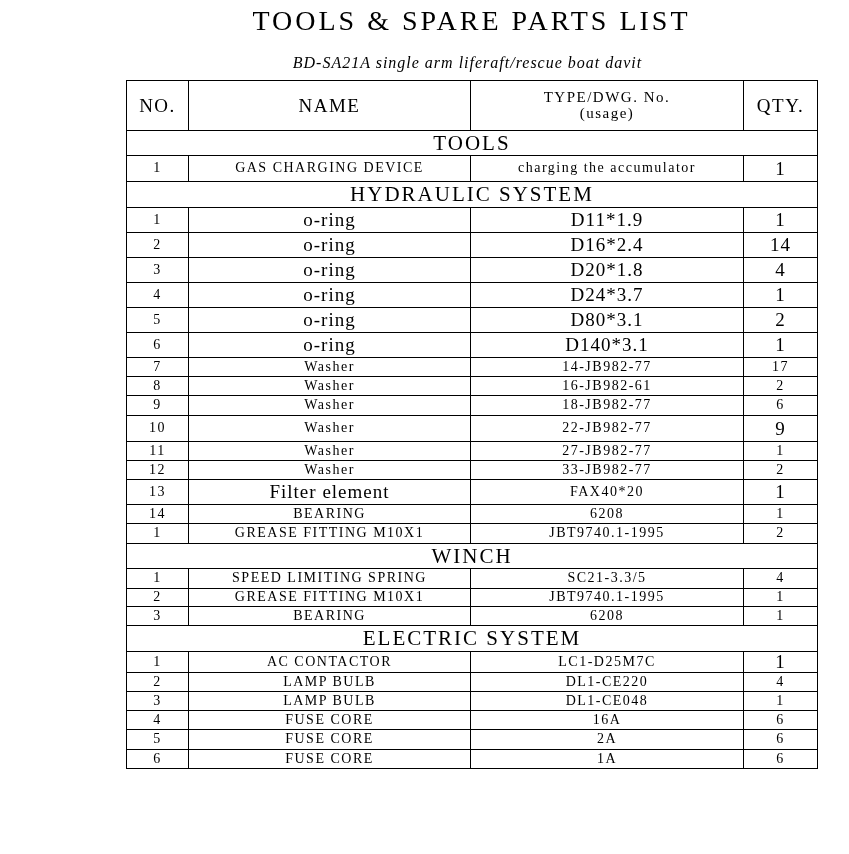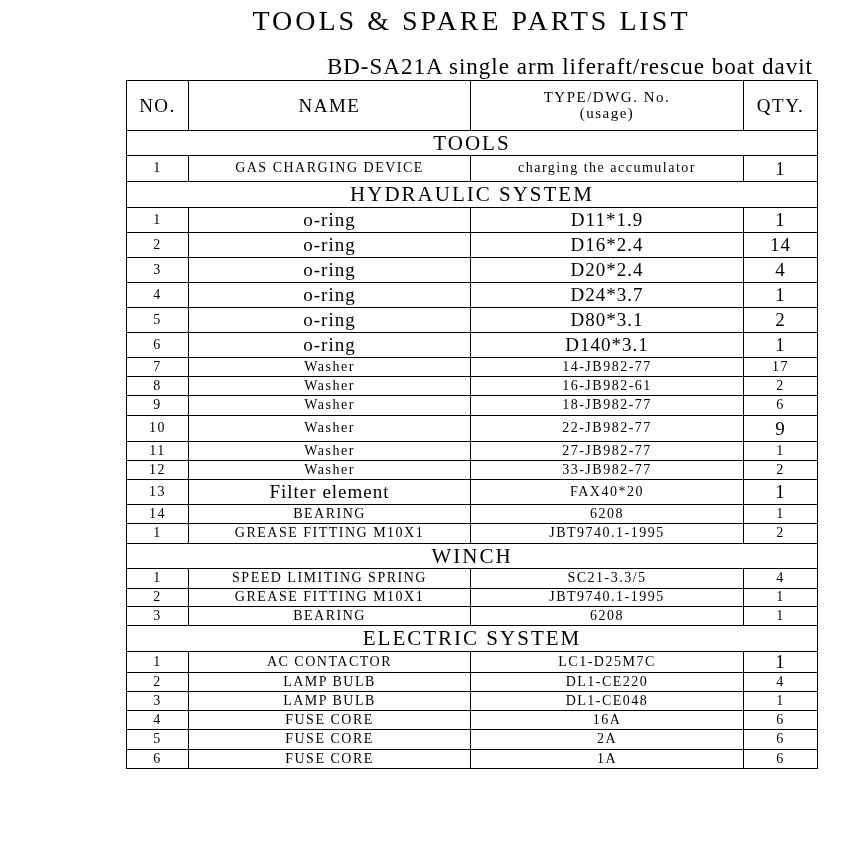--- a/index.html
+++ b/index.html
@@ -6,21 +6,21 @@
   .page {
     position:relative; width:849px; height:854px; background:#ffffff;
     font-family:"Liberation Serif", serif; color:#000000; overflow:hidden;
   }
   .doc-title {
     position:absolute; top:5px; left:126px; width:691px;
     text-align:center; font-size:28px; letter-spacing:3px; white-space:nowrap;
   }
   .doc-subtitle {
     position:absolute; top:54px; left:122px; width:691px;
-    text-align:right; font-size:23px; letter-spacing:1px; white-space:nowrap;
+    text-align:center; font-size:16px; letter-spacing:1px; white-space:nowrap;font-style:italic;
   }
   table.parts {
     position:absolute; top:80px; left:126px; width:691px;
     border-collapse:collapse; table-layout:fixed;
   }
   table.parts td, table.parts th {
     border:1px solid #000000; padding:0; margin:0;
     text-align:center; vertical-align:middle; overflow:hidden;
     font-weight:normal; line-height:1.05;
   }
@@ -77,21 +77,21 @@
         </tr>
         <tr style="height: 25px;">
           <td class="cell-b">2</td>
           <td class="cell-r">o-ring</td>
           <td class="cell-r">D16*2.4</td>
           <td class="cell-r">14</td>
         </tr>
         <tr style="height: 25px;">
           <td class="cell-b">3</td>
           <td class="cell-r">o-ring</td>
-          <td class="cell-r">D20*2.4</td>
+          <td class="cell-r">D20*1.8</td>
           <td class="cell-r">4</td>
         </tr>
         <tr style="height: 25px;">
           <td class="cell-b">4</td>
           <td class="cell-r">o-ring</td>
           <td class="cell-r">D24*3.7</td>
           <td class="cell-r">1</td>
         </tr>
         <tr style="height: 25px;">
           <td class="cell-b">5</td>

